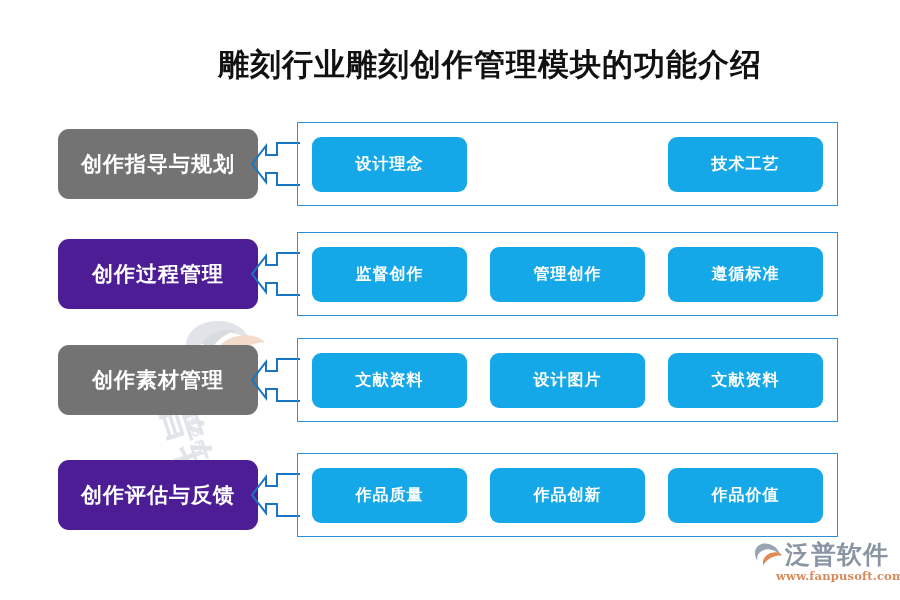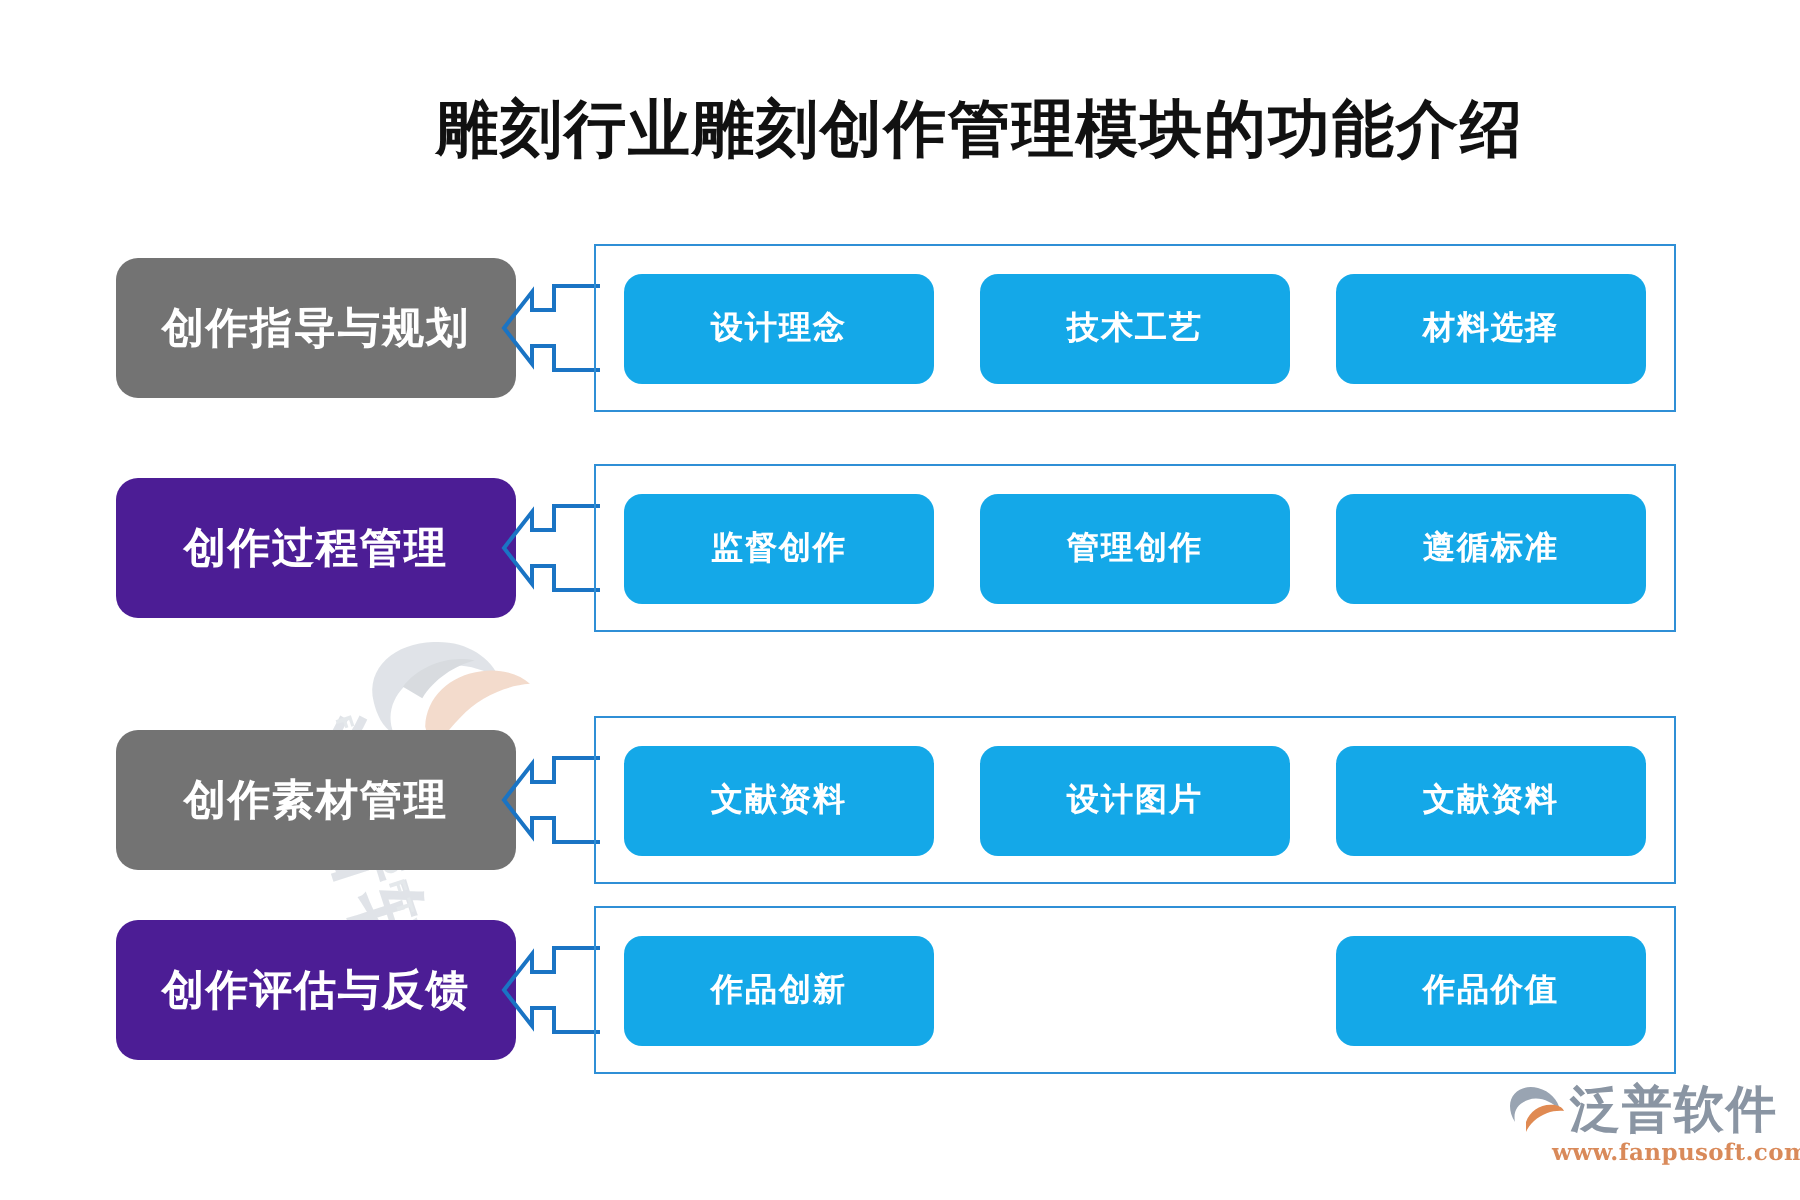--- a/index.html
+++ b/index.html
@@ -214,60 +214,60 @@
 
   <div class="row" style="top:112px;">
     <div class="row-label dark">创作指导与规划</div>
     <svg class="arrow" viewBox="0 0 50 46">
       <path d="M49 2 L26 2 L26 14 L15 14 L15 5 L1 23 L15 41 L15 32 L26 32 L26 44 L49 44" fill="none" stroke="#1a74c4" stroke-width="2" stroke-linejoin="miter"></path>
     </svg>
     <div class="row-group">
       <div class="items">
         <div class="item">设计理念</div>
         <div class="item">技术工艺</div>
-        <div class="item">材料选择</div>
       </div>
     </div>
   </div>
 
   <div class="row" style="top:222px;">
     <div class="row-label light">创作过程管理</div>
     <svg class="arrow" viewBox="0 0 50 46">
       <path d="M49 2 L26 2 L26 14 L15 14 L15 5 L1 23 L15 41 L15 32 L26 32 L26 44 L49 44" fill="none" stroke="#1a74c4" stroke-width="2" stroke-linejoin="miter"></path>
     </svg>
     <div class="row-group">
       <div class="items">
         <div class="item">监督创作</div>
         <div class="item">管理创作</div>
         <div class="item">遵循标准</div>
       </div>
     </div>
   </div>
 
-  <div class="row" style="top:348px;">
+  <div class="row" style="top:328px;">
     <div class="row-label dark">创作素材管理</div>
     <svg class="arrow" viewBox="0 0 50 46">
       <path d="M49 2 L26 2 L26 14 L15 14 L15 5 L1 23 L15 41 L15 32 L26 32 L26 44 L49 44" fill="none" stroke="#1a74c4" stroke-width="2" stroke-linejoin="miter"></path>
     </svg>
     <div class="row-group">
       <div class="items">
         <div class="item">文献资料</div>
         <div class="item">设计图片</div>
         <div class="item">文献资料</div>
       </div>
     </div>
   </div>
 
   <div class="row" style="top:443px;">
     <div class="row-label light">创作评估与反馈</div>
     <svg class="arrow" viewBox="0 0 50 46">
       <path d="M49 2 L26 2 L26 14 L15 14 L15 5 L1 23 L15 41 L15 32 L26 32 L26 44 L49 44" fill="none" stroke="#1a74c4" stroke-width="2" stroke-linejoin="miter"></path>
     </svg>
     <div class="row-group">
       <div class="items">
+        <div class="item">作品质量</div>
         <div class="item">作品创新</div>
         <div class="item">作品价值</div>
       </div>
     </div>
   </div>
 
   <div class="logo">
     <div class="logo-row">
       <svg width="30" height="27" viewBox="0 0 30 27">
         <path d="M3 12 C3 5, 10 1, 17 3 C23 4.5, 27 9, 28 14 C23.5 9.5, 17.5 7, 12 9 C6.5 11, 4.5 15, 5.5 20 C3.8 17.5, 3 14.5, 3 12 Z" fill="#99a4b2"></path>

